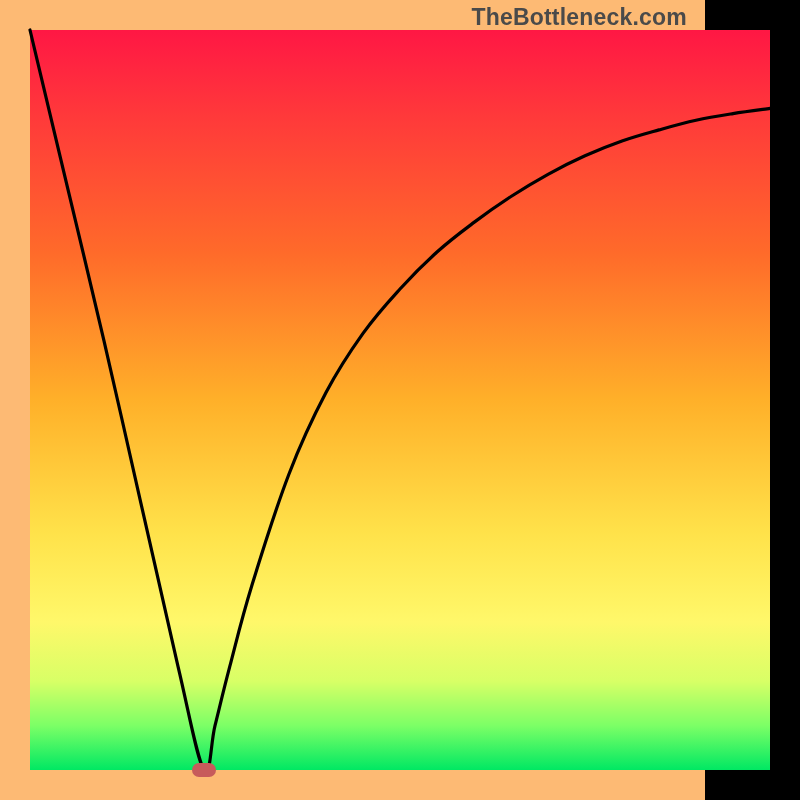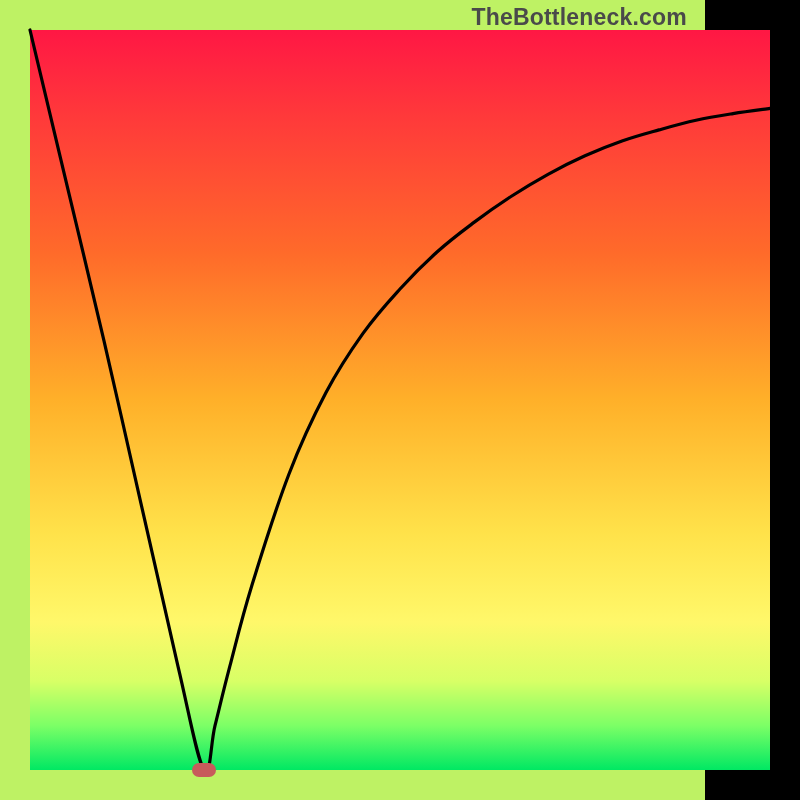--- a/index.html
+++ b/index.html
@@ -8,21 +8,21 @@
     width: 800px;
     height: 800px;
     overflow: hidden;
     background: #000;
     font-family: Arial, Helvetica, sans-serif;
   }
   .frame {
     position: relative;
     width: 705px;
     height: 800px;
-    background: #bef264;
+    background: #fdba74;
   }
   .plot {
     position: absolute;
     left: 30px;
     top: 30px;
     width: 740px;
     height: 740px;
     background: linear-gradient(
       to bottom,
       #ff1744 0%,

